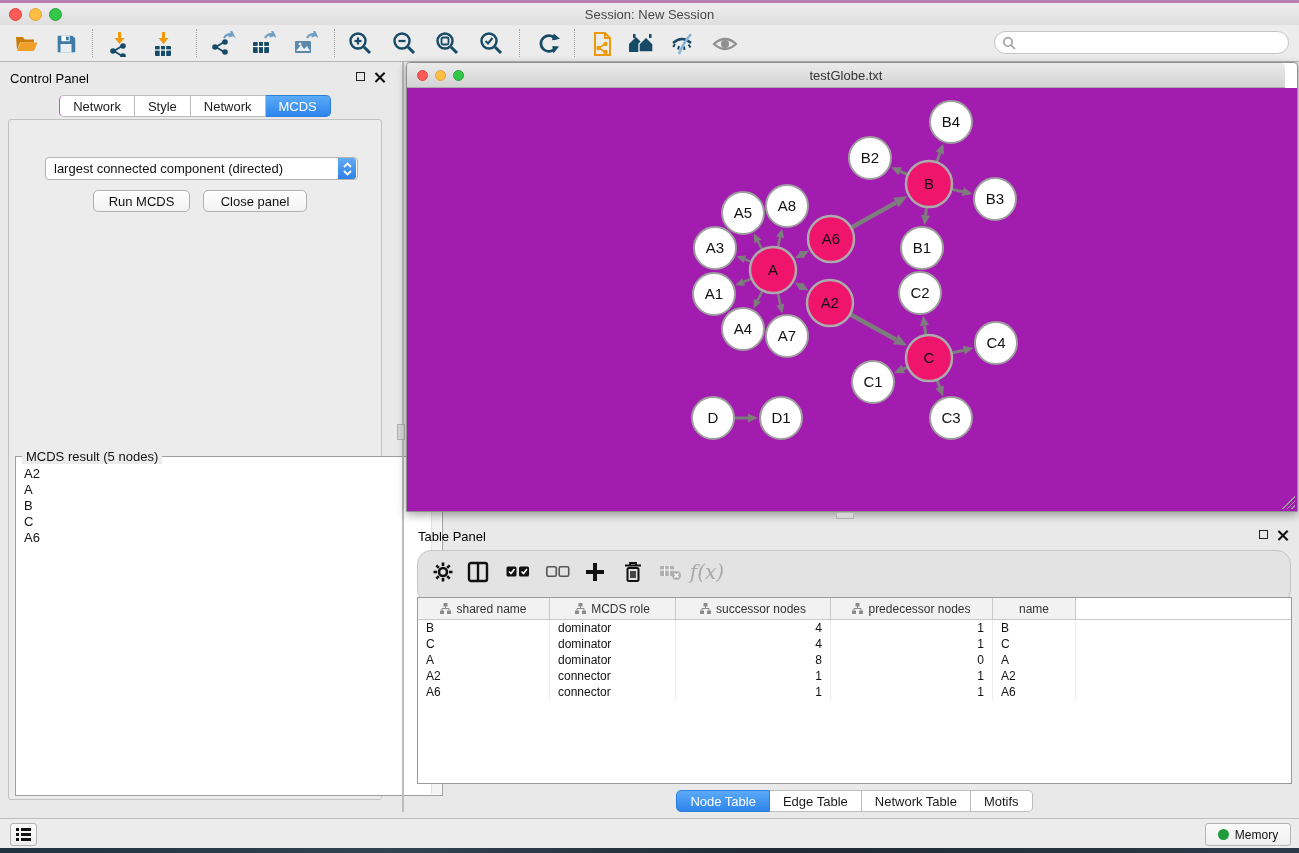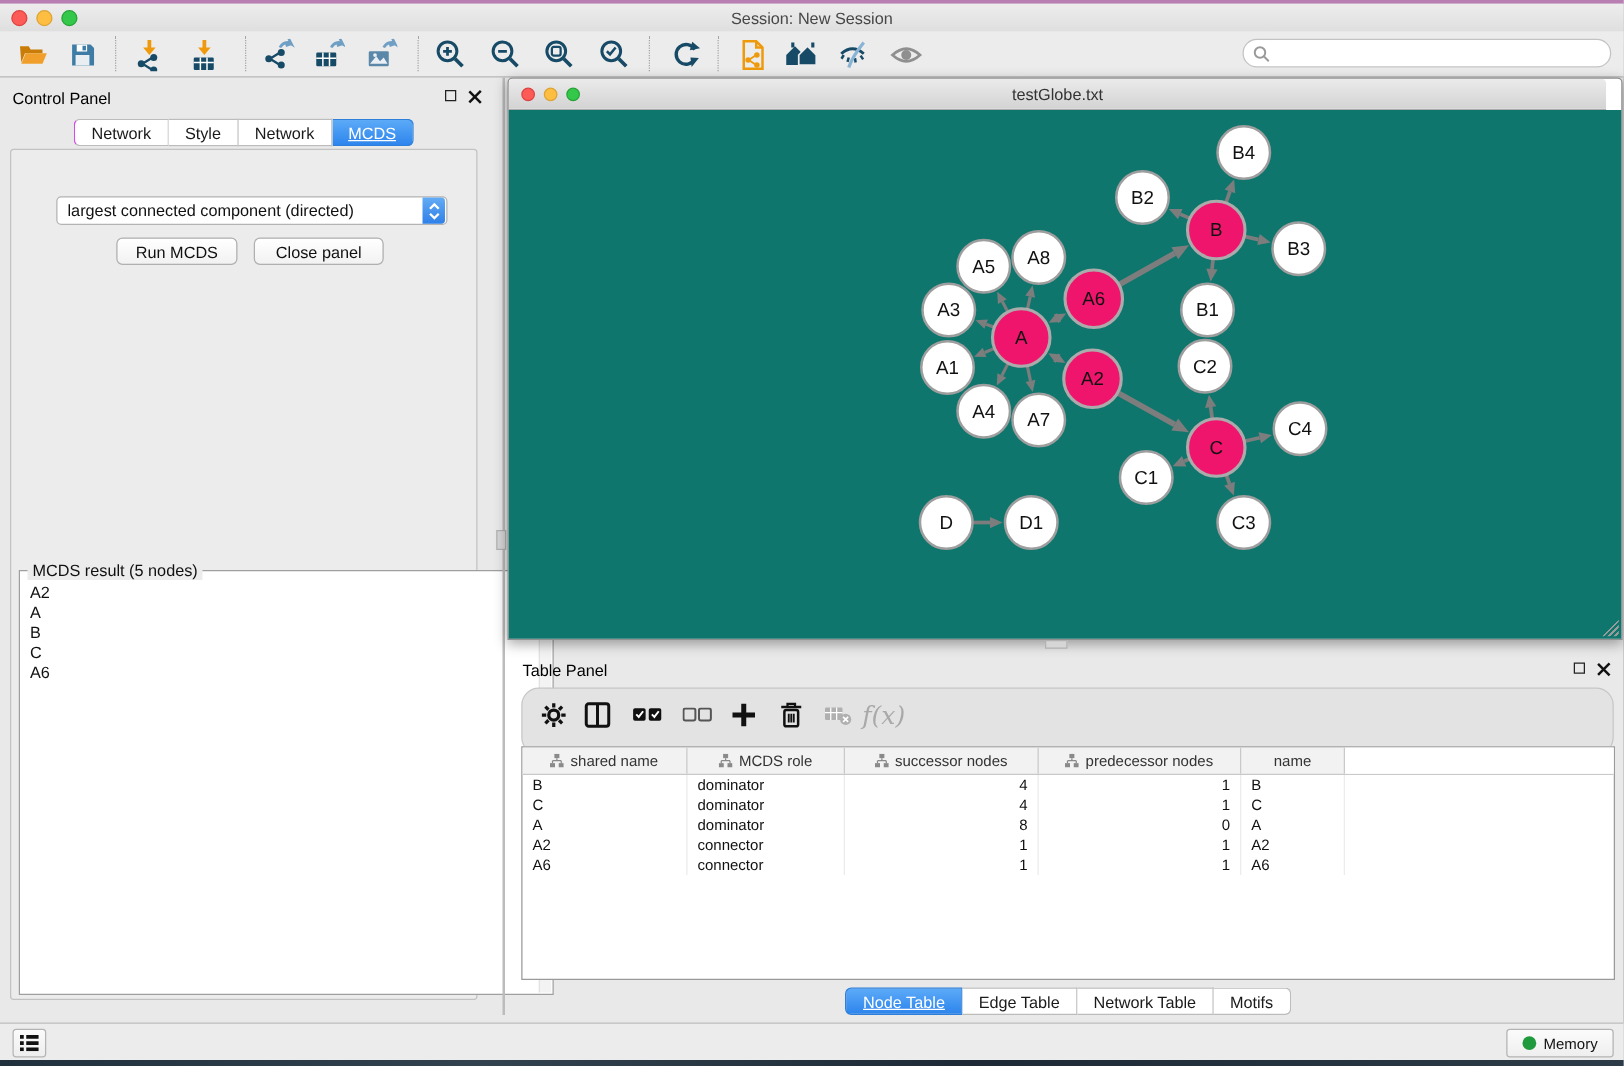--- a/index.html
+++ b/index.html
@@ -36,21 +36,21 @@
   .close-ico { width:11px; height:11px; position:relative; }
   .close-ico:before,.close-ico:after { content:""; position:absolute; left:5px; top:-1px;
     width:2.4px; height:13px; background:#111; }
   .close-ico:before { transform:rotate(45deg); } .close-ico:after { transform:rotate(-45deg); }
 
   #cp-tabs { position:absolute; left:0; right:0; top:33px; display:flex; justify-content:center; }
   .seg-tab { height:22px; line-height:21px; padding:0 13px; font-size:13px; color:#1a1a1a;
     background:#fff; border:1px solid #bcbcbc; border-left:none; cursor:default; }
   .seg-tab:first-child { border-left:1px solid #d946ef; border-radius:5px 0 0 5px; }
   .seg-tab:last-child { border-radius:0 5px 5px 0; }
-  .seg-tab.active { background:linear-gradient(#5caaf8,#2d85ec); color:#fff; border-color:#2d7fd9;text-decoration:underline; }
+  .seg-tab.active { background:linear-gradient(#5caaf8,#2d85ec); color:#fff; border-color:#2d7fd9; }
 
   #cp-content { position:absolute; left:8px; top:57px; width:374px; height:681px;
     background:#ececec; border:1px solid #c2c2c2; border-radius:3px; }
   #opt-label { position:absolute; left:0; right:0; top:15px; text-align:center; font-size:13px; color:#111; }
   #opt-combo { position:absolute; left:36px; top:37px; width:313px; height:23px; background:#fff;
     border:1px solid #b3b3b3; border-radius:4px; display:flex; align-items:center;gap:16px; }
   #opt-combo .val { flex:1; font-size:13px; color:#111; padding-left:8px; white-space:nowrap; }
   #opt-combo .spinner { width:18px; height:21px; margin-right:1px; border-radius:0 3px 3px 0;
     background:linear-gradient(#63abf5,#2f80e8); display:flex; align-items:center; justify-content:center; }
   .btn { position:absolute; height:22px; background:linear-gradient(#ffffff,#f2f2f2);
@@ -75,21 +75,21 @@
     background:#d6d6d6; border:1px solid #b2b2b2; }
 
   
   #network-window { position:absolute; left:406px; top:62px; width:892px; height:450px;
     background:#fff; border:1px solid #8f8f8f; border-radius:4px 4px 0 0;
     box-shadow:0 3px 10px rgba(0,0,0,0.35); }
   #nw-titlebar { position:absolute; left:0; top:0; right:12px; height:25px;
     background:linear-gradient(#ebebeb,#d3d3d3); border-bottom:1px solid #aaa; border-radius:4px 4px 0 0;padding-left:41px; }
   #nw-titlebar .tl { top:7px; width:11px; height:11px; }
   #nw-titlebar .title { position:absolute; left:0; right:0; top:5px; text-align:center; font-size:13px; color:#333; }
-  #nw-canvas { position:absolute; left:0; top:25px; right:0; bottom:0; background:#0f766e;padding-left:44px; }
+  #nw-canvas { position:absolute; left:0; top:25px; right:0; bottom:0; background:#a21caf; }
   #resize-grip { position:absolute; right:2px; bottom:2px; width:13px; height:13px;
     background:
       linear-gradient(135deg, transparent 48%, #9a9a9a 48%, #9a9a9a 55%, transparent 55%),
       linear-gradient(135deg, transparent 66%, #9a9a9a 66%, #9a9a9a 73%, transparent 73%),
       linear-gradient(135deg, transparent 84%, #9a9a9a 84%, #9a9a9a 91%, transparent 91%); }
 
   
   #table-panel { position:absolute; left:410px; top:520px; width:889px; height:296px; }
   #tp-toolbar { position:absolute; left:7px; top:30px; width:874px; height:54px;
     background:#e3e3e3; border:1px solid #c6c6c6; border-radius:14px; }

